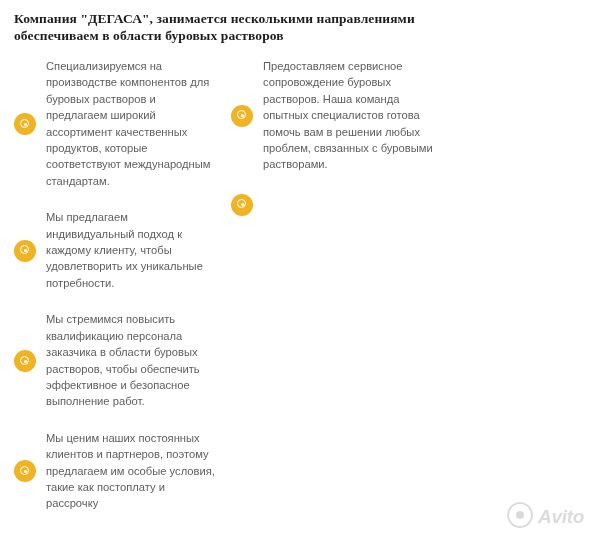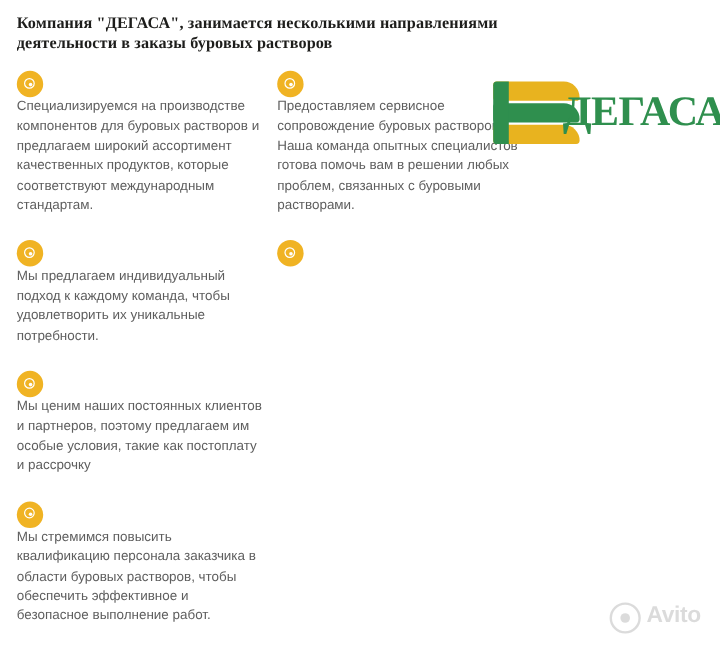--- a/index.html
+++ b/index.html
@@ -40,22 +40,22 @@
     flex-direction: row;
     gap: 12px;
     align-items: flex-start;
   }
   .col {
     width: 205px;
     flex: 0 0 205px;
   }
   .item {
     display: flex;
-    flex-direction: column;
-    align-items: flex-start;
+    flex-direction: row;
+    align-items: center;
     margin-bottom: 20px;
   }
   .bullet-icon {
     flex: 0 0 22px;
     width: 22px;
     height: 22px;
     border-radius: 50%;
     background: #f0b323;
     margin-right: 10px;
     margin-top: 1px;
@@ -135,22 +135,23 @@
     letter-spacing: -0.5px;
     color: #2f8f4e;
     line-height: 38px;
   }
   
   .watermark {
     position: absolute;
     right: 16px;
     bottom: 12px;
     display: flex;
-    align-items: flex-start;
+    align-items: flex-end;
     opacity: 0.35;
+    font-style: italic;
   }
   .watermark .wm-circle {
     width: 22px;
     height: 22px;
     border-radius: 50%;
     border: 2px solid #9a9a9a;
     position: relative;
     margin-right: 5px;
   }
   .watermark .wm-circle::after {
@@ -176,67 +177,58 @@
     padding-top: 0;
   }
 </style>
 </head>
 <body>
 
 <div class="page">
 
   <h1 class="headline">
     <span class="line">Компания "ДЕГАСА", занимается несколькими направлениями</span>
-    <span class="line">деятельности в заказы буровых растворов</span>
+    <span class="line">обеспечиваем в области буровых растворов</span>
   </h1>
 
-  <div class="logo">
-    <div class="logo-shape">
-      <div class="band b1"></div>
-      <div class="band b2"></div>
-      <div class="band b3"></div>
-      <div class="leftbar"></div>
-    </div>
-    <div class="logo-text">ДЕГАСА</div>
-  </div>
 
   <div class="columns">
 
     <div class="col col-left">
 
       <div class="item">
         <span class="bullet-icon">
           <span class="ring"></span>
             <span class="dot"></span>
         </span>
         <span class="item-text">Специализируемся на производстве компонентов для буровых растворов и предлагаем широкий ассортимент качественных продуктов, которые соответствуют международным стандартам.</span>
       </div>
 
       <div class="item">
         <span class="bullet-icon">
           <span class="ring"></span>
             <span class="dot"></span>
         </span>
-        <span class="item-text">Мы предлагаем индивидуальный подход к каждому команда, чтобы удовлетворить их уникальные потребности.</span>
+        <span class="item-text">Мы предлагаем индивидуальный подход к каждому клиенту, чтобы удовлетворить их уникальные потребности.</span>
+      </div>
+
+      <div class="item">
+        <span class="bullet-icon">
+          <span class="ring"></span>
+            <span class="dot"></span>
+        </span>
+        <span class="item-text">Мы стремимся повысить квалификацию персонала заказчика в области буровых растворов, чтобы обеспечить эффективное и безопасное выполнение работ.</span>
       </div>
 
       <div class="item">
         <span class="bullet-icon">
           <span class="ring"></span>
             <span class="dot"></span>
         </span>
         <span class="item-text">Мы ценим наших постоянных клиентов и партнеров, поэтому предлагаем им особые условия, такие как постоплату и рассрочку</span>
-      </div>
-
-      <div class="item">
-        <span class="bullet-icon">
-          <span class="ring"></span>
-            <span class="dot"></span>
-        </span>
-        <span class="item-text">Мы стремимся повысить квалификацию персонала заказчика в области буровых растворов, чтобы обеспечить эффективное и безопасное выполнение работ.</span>
       </div>
 
     </div>
 
     <div class="col col-right">
 
       <div class="item">
         <span class="bullet-icon">
           <span class="ring"></span>
             <span class="dot"></span>

